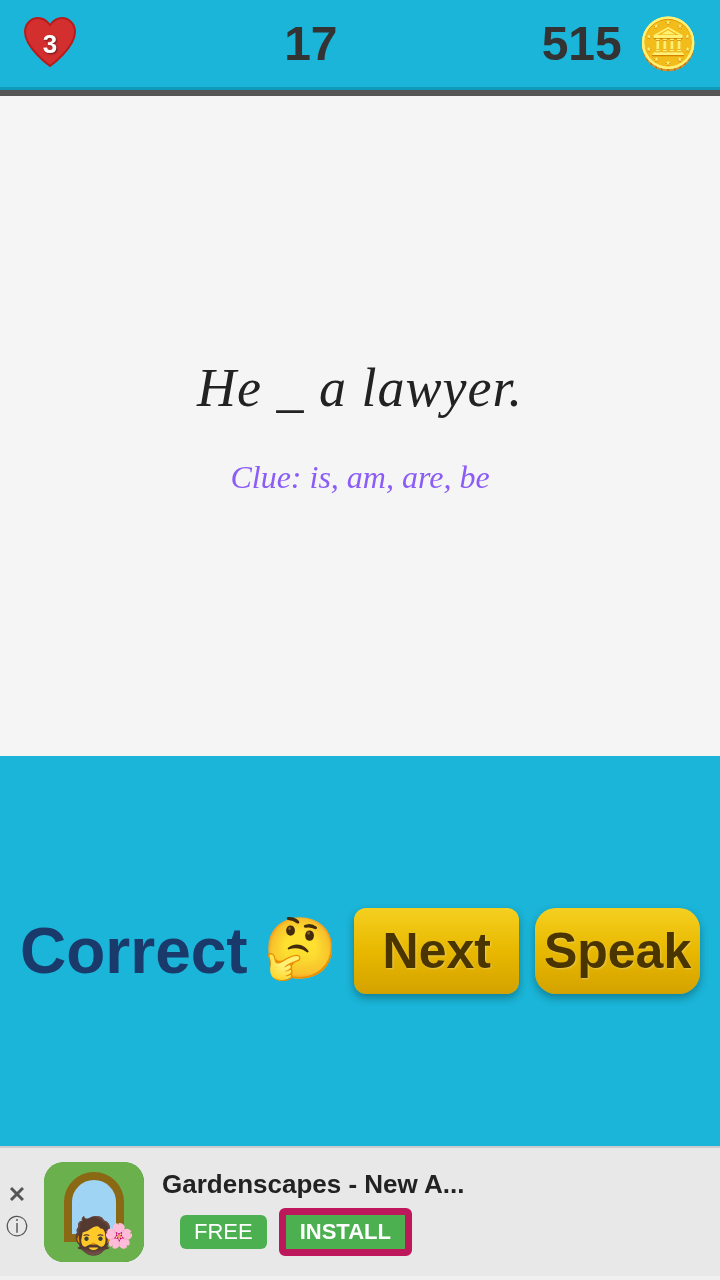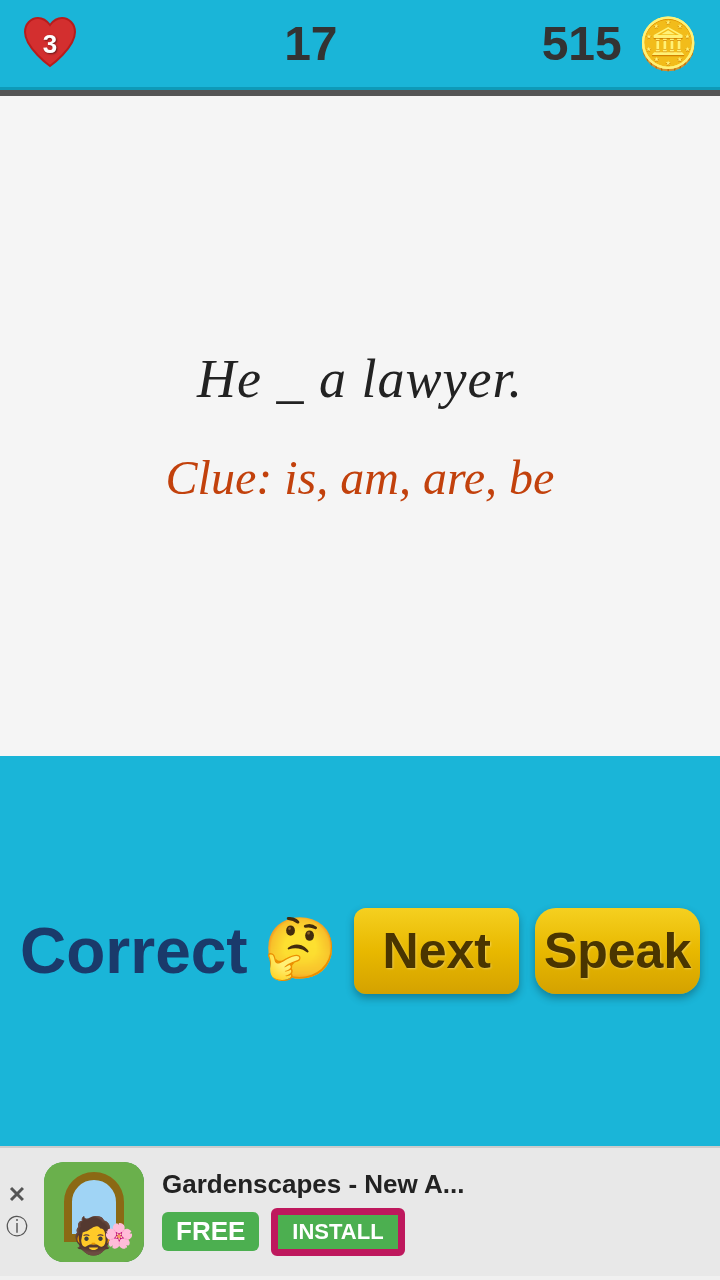--- a/index.html
+++ b/index.html
@@ -101,22 +101,22 @@
     #question-sentence {
       font-size: 54px;
       color: #222;
       font-family: 'Georgia', serif;
       text-align: center;
       font-style: italic;
       letter-spacing: 1px;
     }
 
     #clue-text {
-      font-size: 48px;
-      color: #c2410c;
+      font-size: 32px;
+      color: #8b5cf6;
       font-family: 'Georgia', serif;
       text-align: center;
       font-style: italic;
     }
 
     
     #result-panel {
       width: 720px;
       height: 390px;
       background: #1ab5d8;
@@ -234,24 +234,25 @@
 
     #ad-badges {
       display: flex;
       gap: 12px;
       align-items: center;
     }
 
     #ad-free-badge {
       background: #4caf50;
       color: white;
-      font-size: 26px;
-      font-weight: bold;
+      font-size: 22px;
+      font-weight: normal;
       padding: 4px 14px;
       border-radius: 6px;
+      margin-left: 18px;
     }
 
     #ad-install-badge {
       background: #4caf50;
       color: white;
       font-size: 22px;
       font-weight: bold;
       padding: 4px 14px;
       border-radius: 6px;
       border: 7px solid #be185d;

